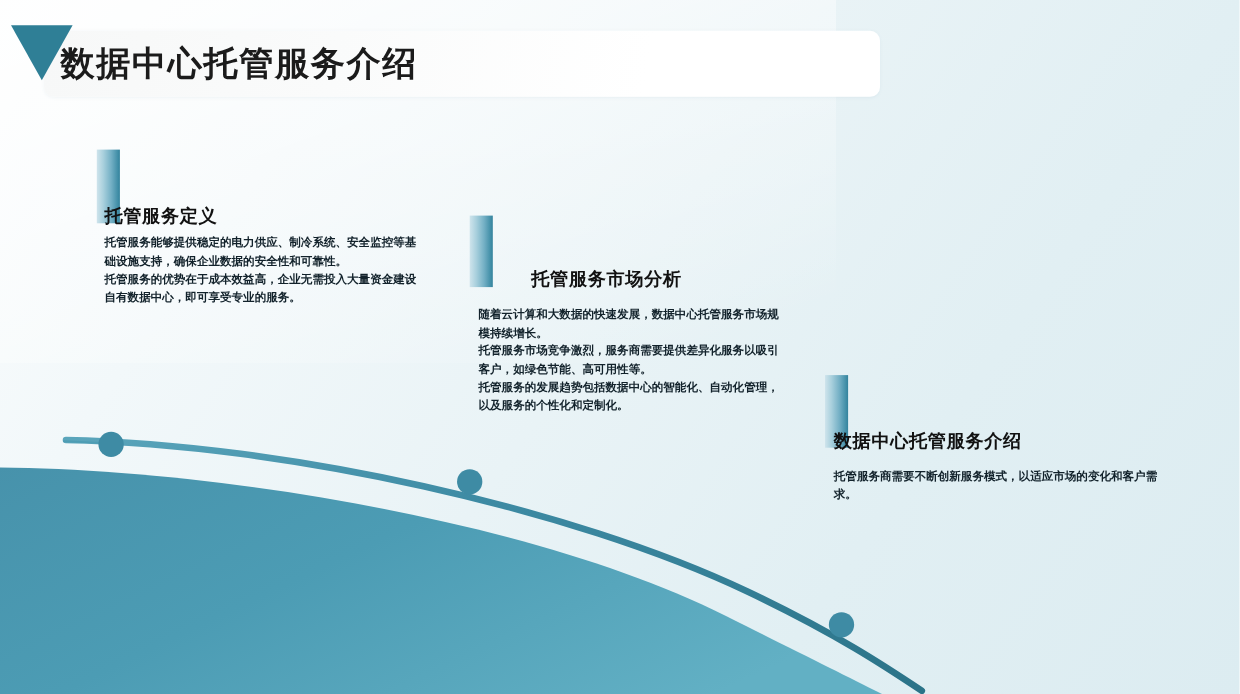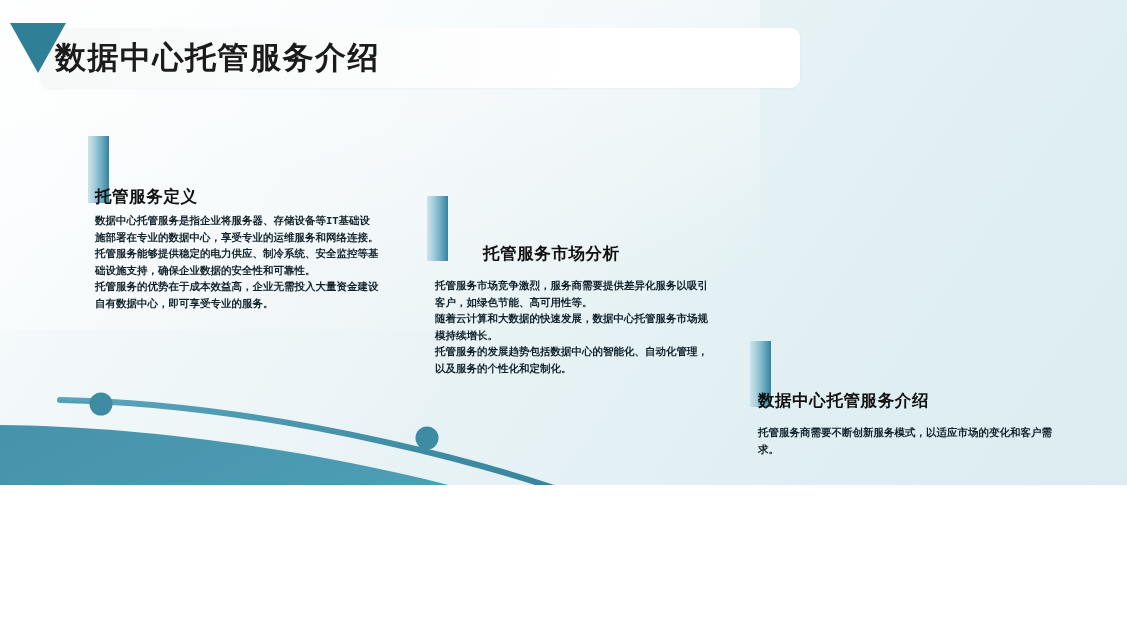--- a/index.html
+++ b/index.html
@@ -3,23 +3,23 @@
 <meta charset="utf-8">
 <style>
   html, body {
     margin: 0;
     padding: 0;
     background: #ffffff;
   }
   #slide {
     position: relative;
     width: 1127px;
-    height: 485px;
+    height: 631px;
     overflow: hidden;
-    font-family: Liberation Mono, monospace;
+    font-family: Liberation Sans, sans-serif;
     background: linear-gradient(125deg, #fbfdfd 0%, #f2f8fa 22%, #e9f3f6 48%, #e1eff3 72%, #dcecf1 100%);
   }
 
   
   #bg-art {
     position: absolute;
     left: 0; top: 0;
     width: 1127px;
     height: 631px;
     pointer-events: none;
@@ -138,32 +138,31 @@
   </svg>
 
   <div class="title-panel"></div>
   <div class="title-triangle"></div>
   <div class="slide-title">数据中心托管服务介绍</div>
 
   <div class="block" id="block-definition">
     <div class="block-bar"></div>
     <div class="block-heading">托管服务定义</div>
     <div class="block-body">
-      <p>数据中心托管服务是指企业将服务器、存储设备等IT基础设施部署在专业的数据中心，享受专业的运维服务和网络连接。</p>
       <p>托管服务能够提供稳定的电力供应、制冷系统、安全监控等基础设施支持，确保企业数据的安全性和可靠性。</p>
       <p>托管服务的优势在于成本效益高，企业无需投入大量资金建设自有数据中心，即可享受专业的服务。</p>
     </div>
   </div>
 
   <div class="block" id="block-market">
     <div class="block-bar"></div>
     <div class="block-heading">托管服务市场分析</div>
     <div class="block-body">
+      <p>随着云计算和大数据的快速发展，数据中心托管服务市场规模持续增长。</p>
       <p>托管服务市场竞争激烈，服务商需要提供差异化服务以吸引客户，如绿色节能、高可用性等。</p>
-      <p>随着云计算和大数据的快速发展，数据中心托管服务市场规模持续增长。</p>
       <p>托管服务的发展趋势包括数据中心的智能化、自动化管理，以及服务的个性化和定制化。</p>
     </div>
   </div>
 
   <div class="block" id="block-challenges">
     <div class="block-bar"></div>
     <div class="block-heading">数据中心托管服务介绍</div>
     <div class="block-body">
       <p>托管服务商需要不断创新服务模式，以适应市场的变化和客户需求。</p>
     </div>

